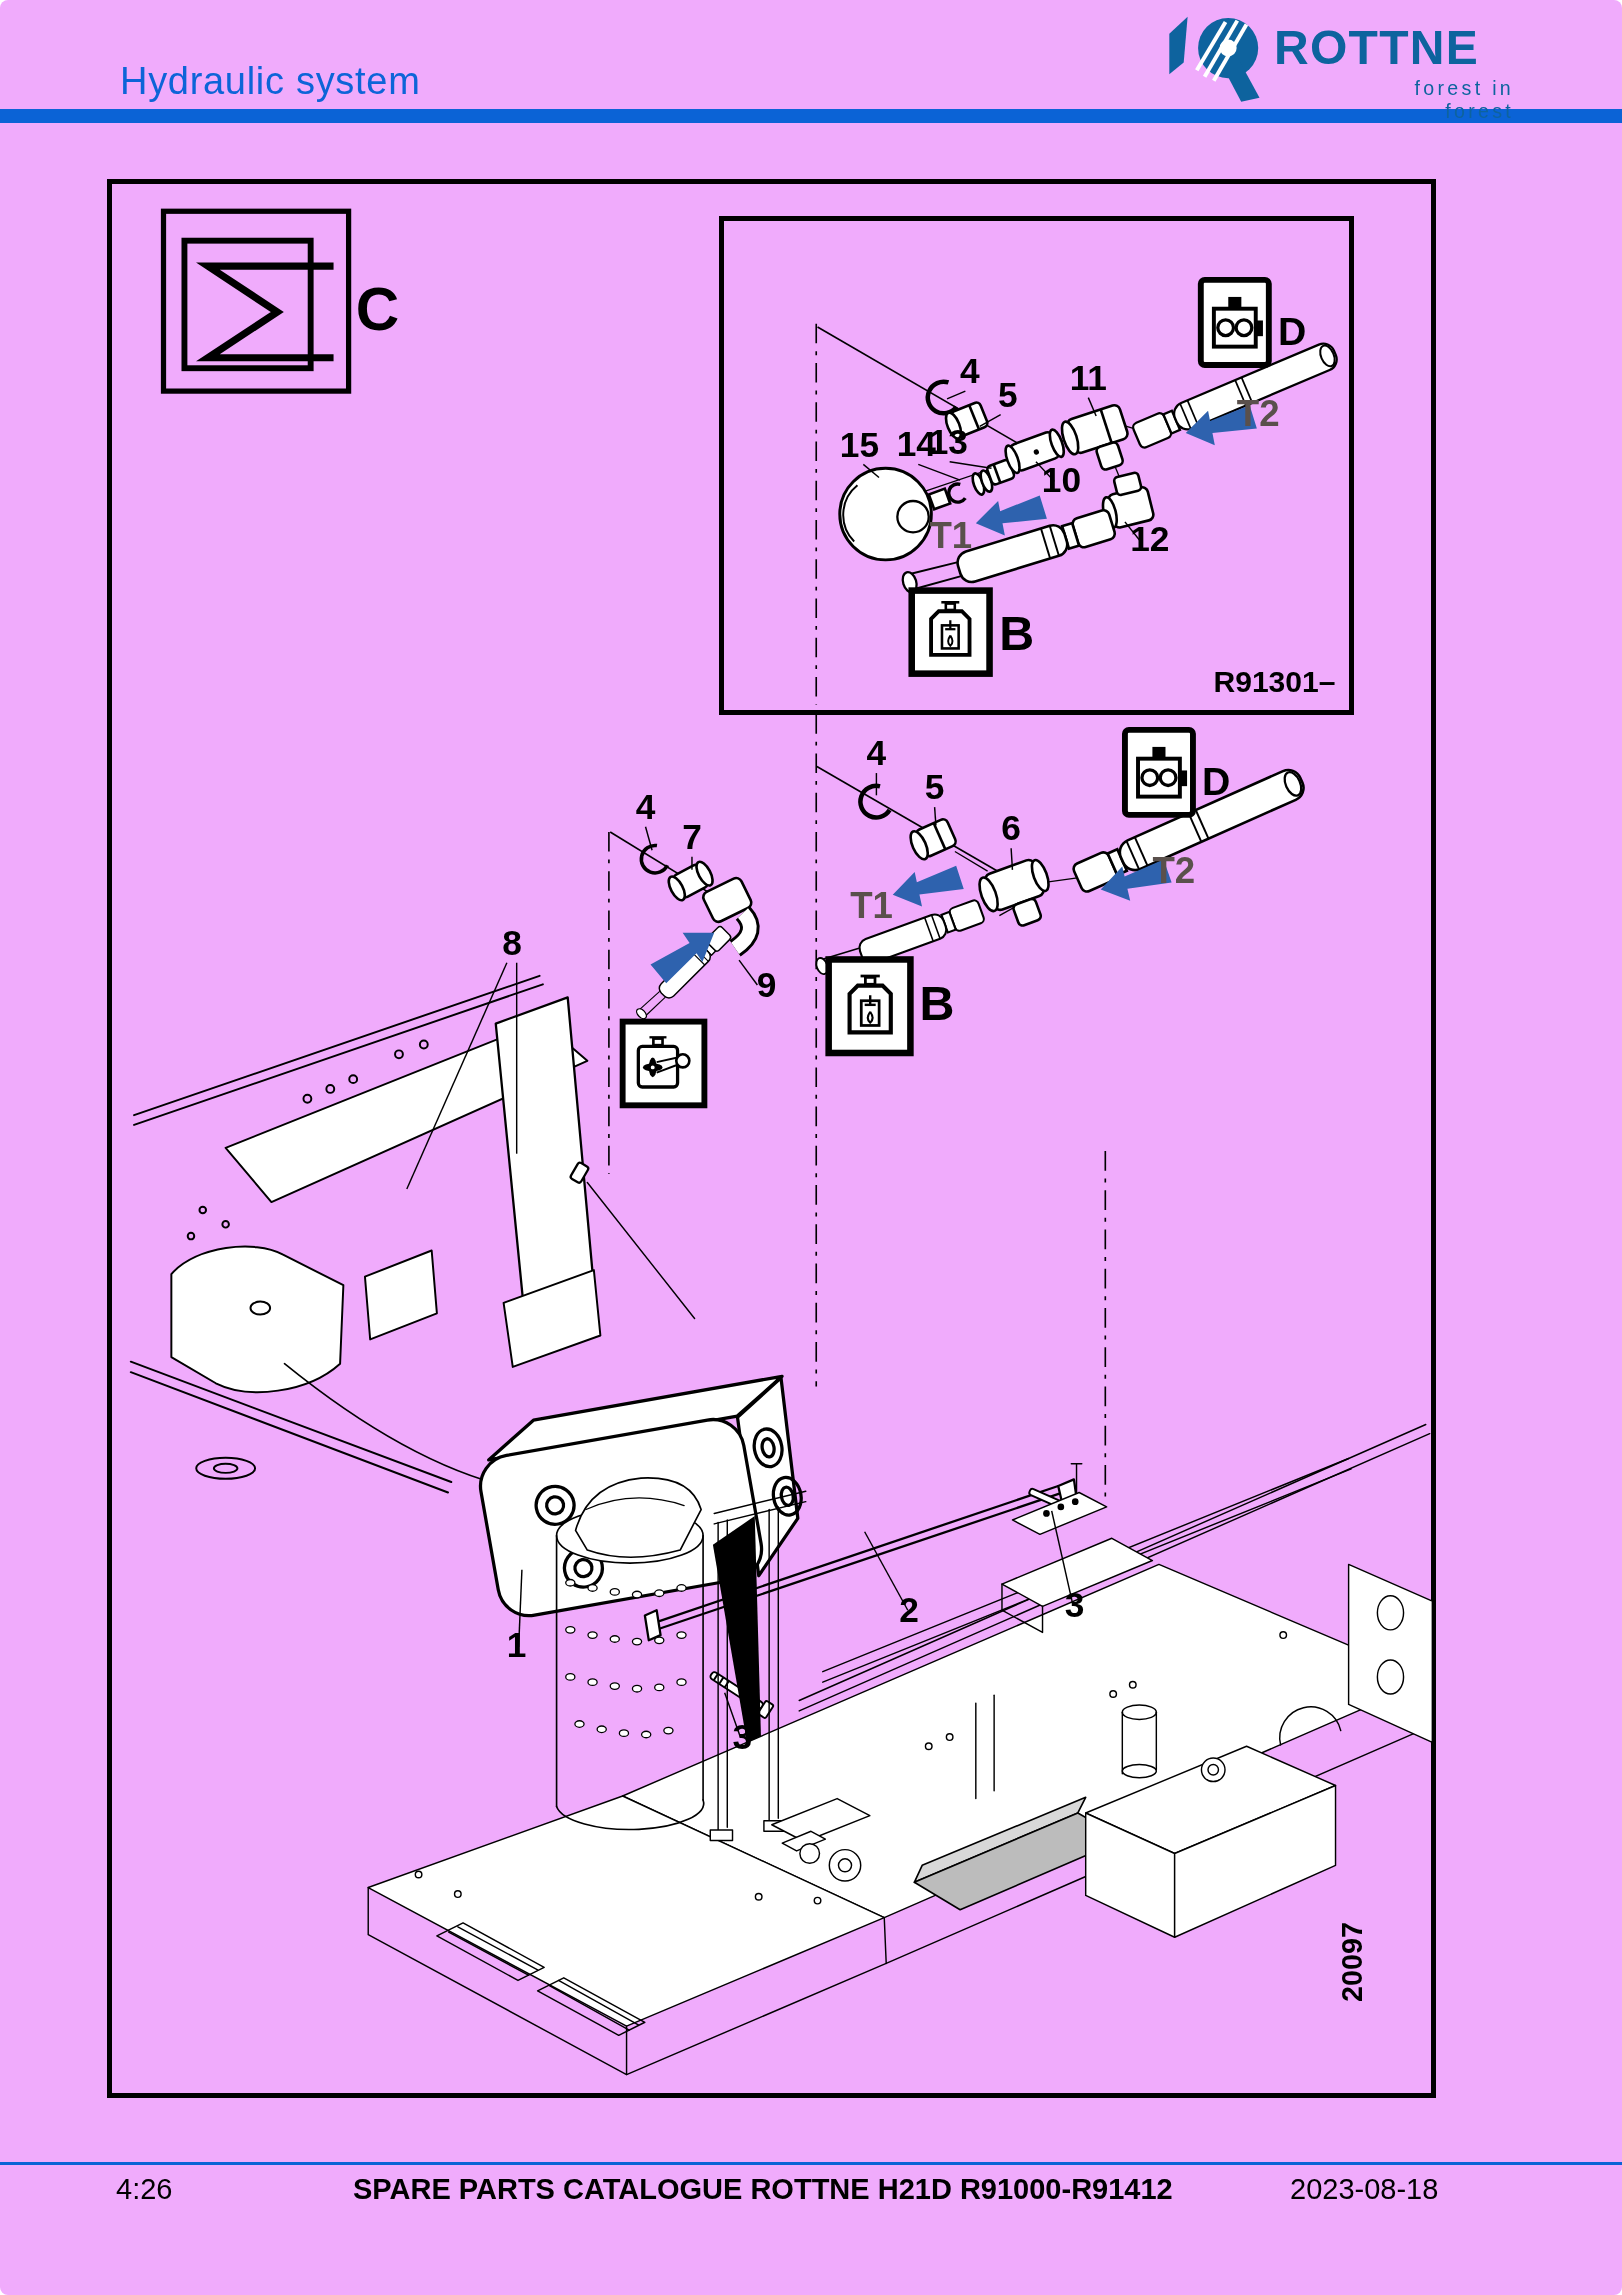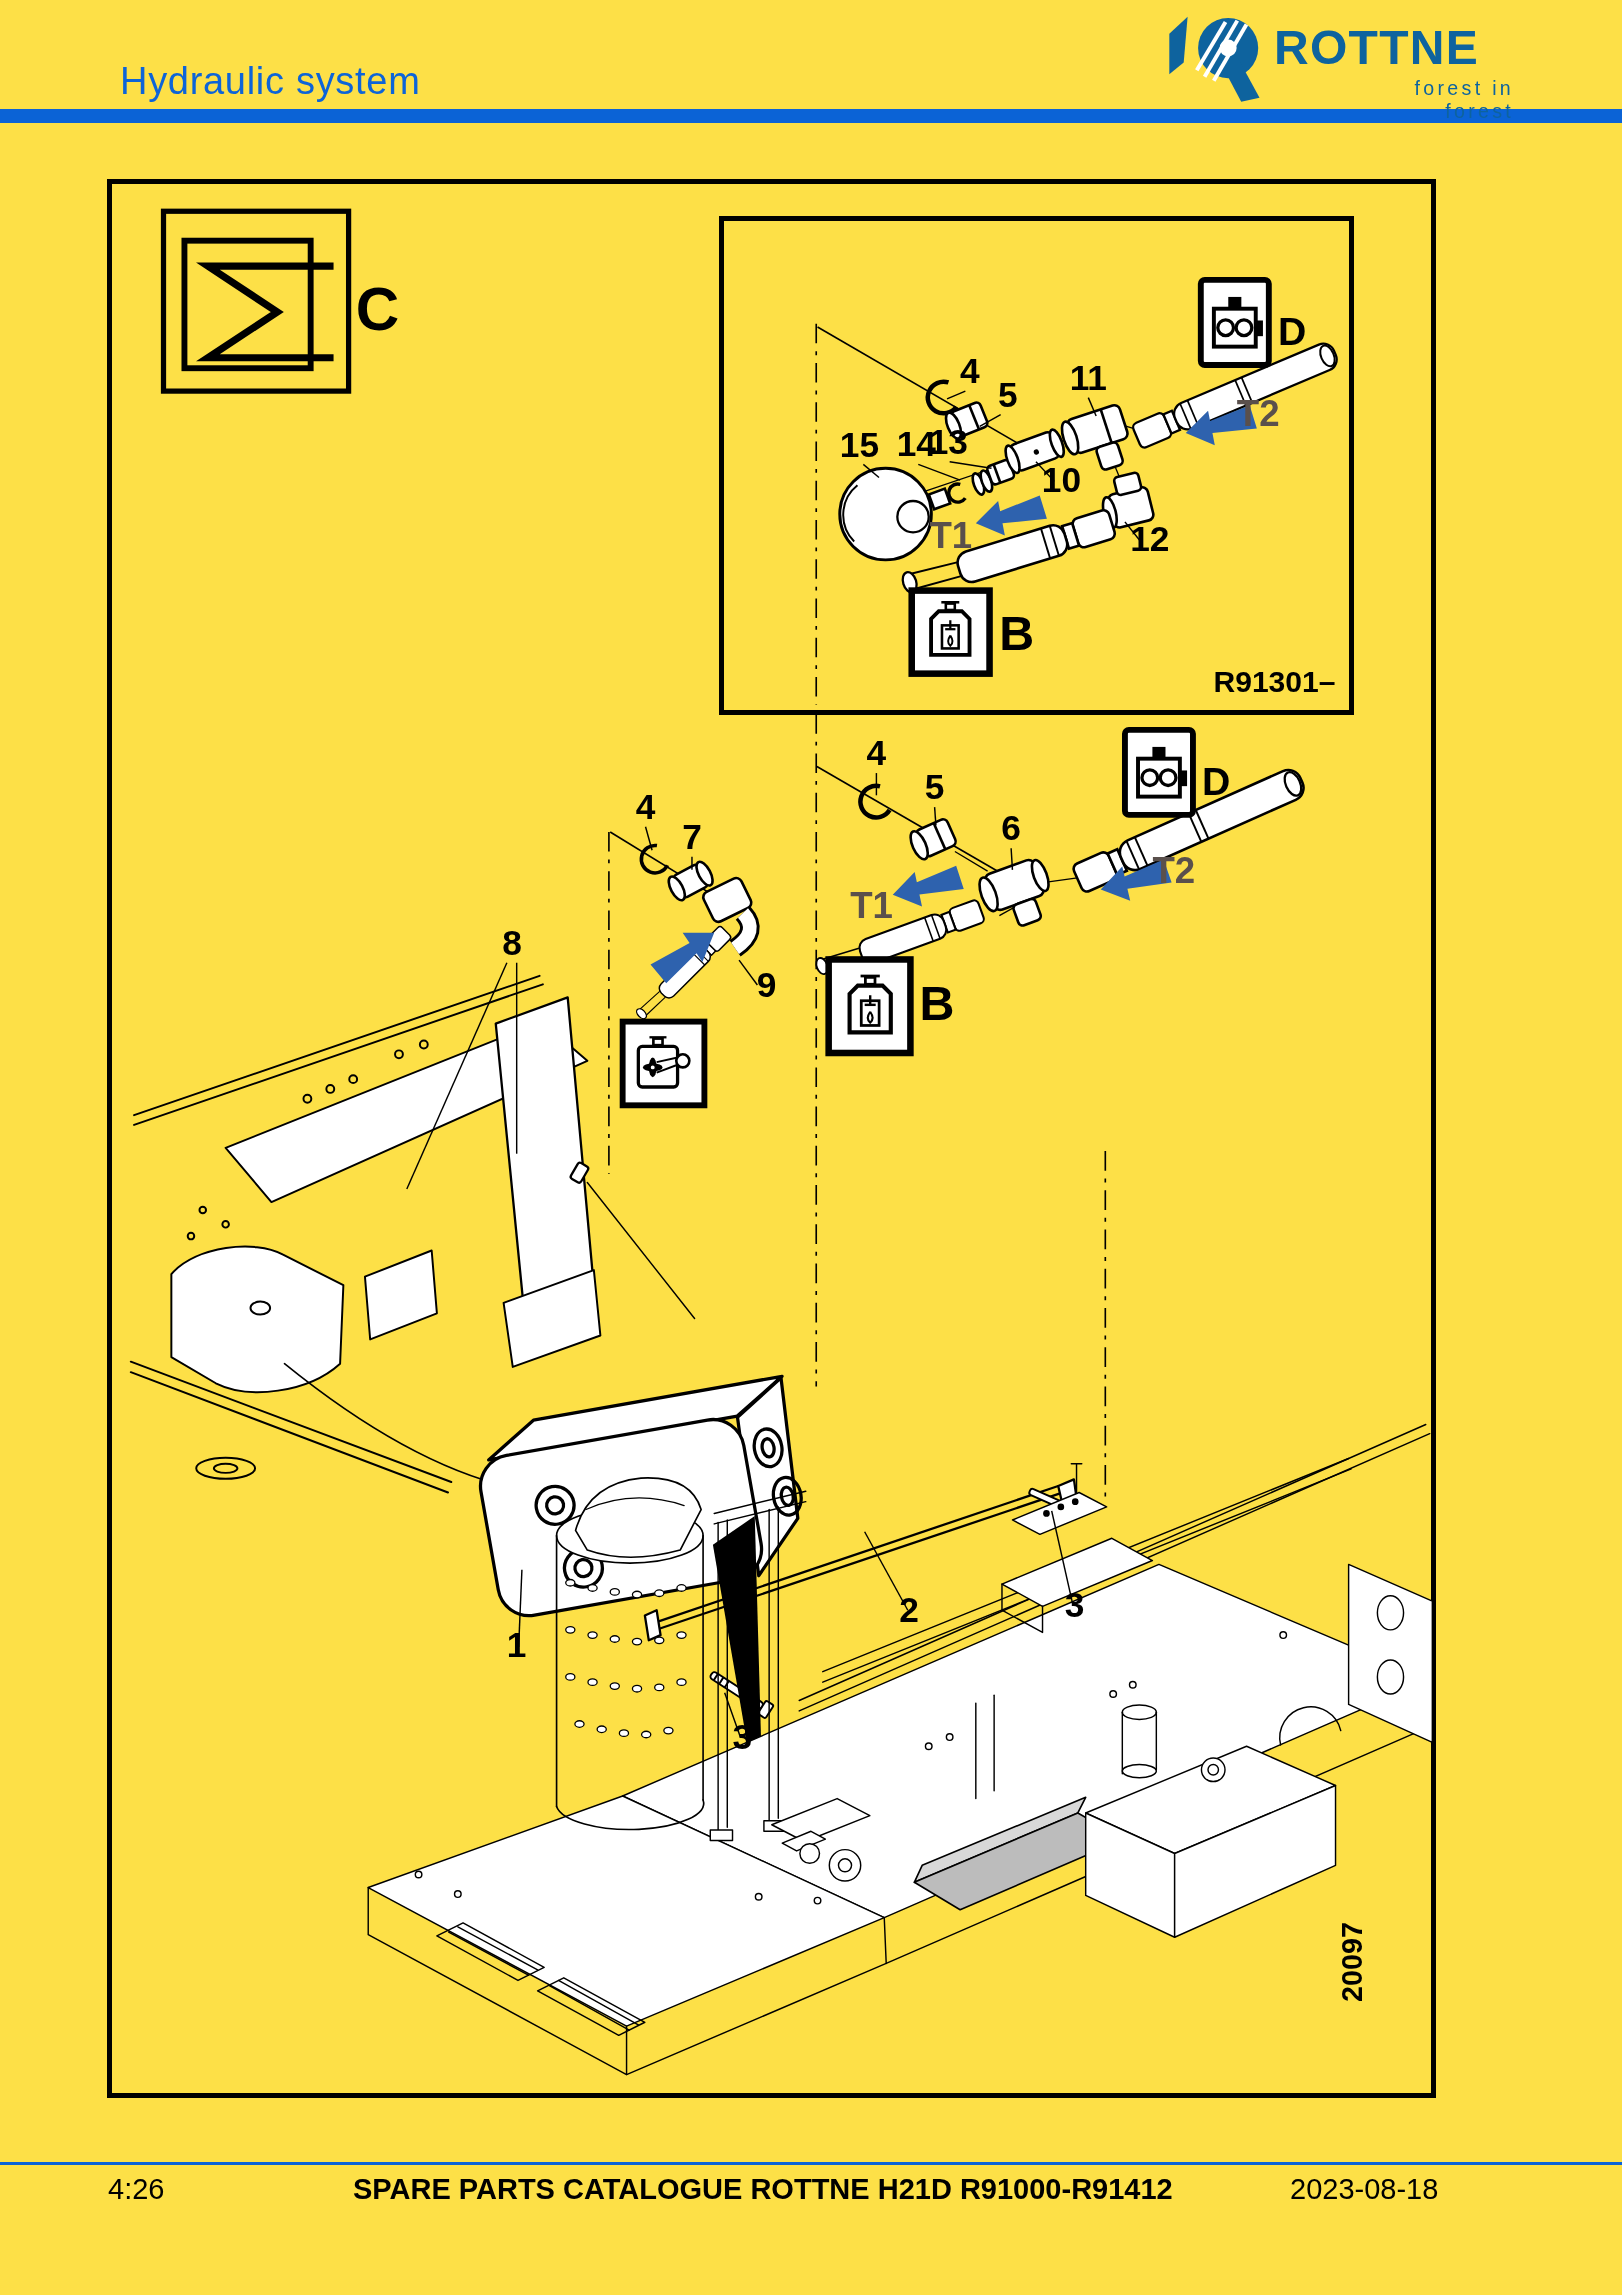--- a/index.html
+++ b/index.html
@@ -1,28 +1,28 @@
 <!DOCTYPE html>
 <html style="font-size:10.5px"><head>
 <meta charset="utf-8">
 <style>
   html,body{margin:0;padding:0;background:#fff;}
-  #page{position:relative;width:1622px;height:2295px;background:#fde047;overflow:hidden;
-        font-family:"Liberation Sans",sans-serif;}
+  #page{position:relative;width:1622px;height:2295px;background:#f0abfc;overflow:hidden;
+        font-family:"Liberation Sans",sans-serif;border-radius:8px;}
   .abs{position:absolute;}
   #title{left:120px;top:60px;font-size:38px;color:#0d64d8;letter-spacing:0.7px;}
   #bluebar{left:0;top:109px;width:1622px;height:13.7px;background:#0b63d6;}
   #logo{left:1168px;top:14.4px;width:353px;height:93px;}
   #logoword{left:1274px;top:19.6px;font-size:48px;font-weight:bold;color:#0e639e;letter-spacing:1.3px;}
   #logotag{left:1352px;top:77px;width:162px;font-size:19.6px;color:#0e639e;letter-spacing:3.3px;text-align:right;}
   #mainframe{left:107px;top:179px;width:1319px;height:1909px;border:5.2px solid #000;}
   #insetframe{left:719px;top:216px;width:625px;height:489px;border:5.2px solid #000;}
   #footline{left:0;top:2162px;width:1622px;height:2.6px;background:#0b63d6;}
   .foot{top:2173px;font-size:29px;color:#000;}
-  #foot-page{left:108px;}
+  #foot-page{left:116px;}
   #foot-center{left:353px;font-weight:bold;}
   #foot-date{left:1290px;}
   svg text{font-family:"Liberation Sans",sans-serif;}
   .num{font-size:54px;font-weight:bold;fill:#000;}
   .flow{font-size:56px;font-weight:bold;fill:#5a504c;}
   .bigC{font-size:92px;font-weight:bold;fill:#000;}
   .letB{font-size:74px;font-weight:bold;fill:#000;}
   .letD{font-size:60px;font-weight:bold;fill:#000;}
   .serial{font-size:46px;font-weight:bold;fill:#000;}
   .figid{font-size:44px;font-weight:bold;fill:#000;}

